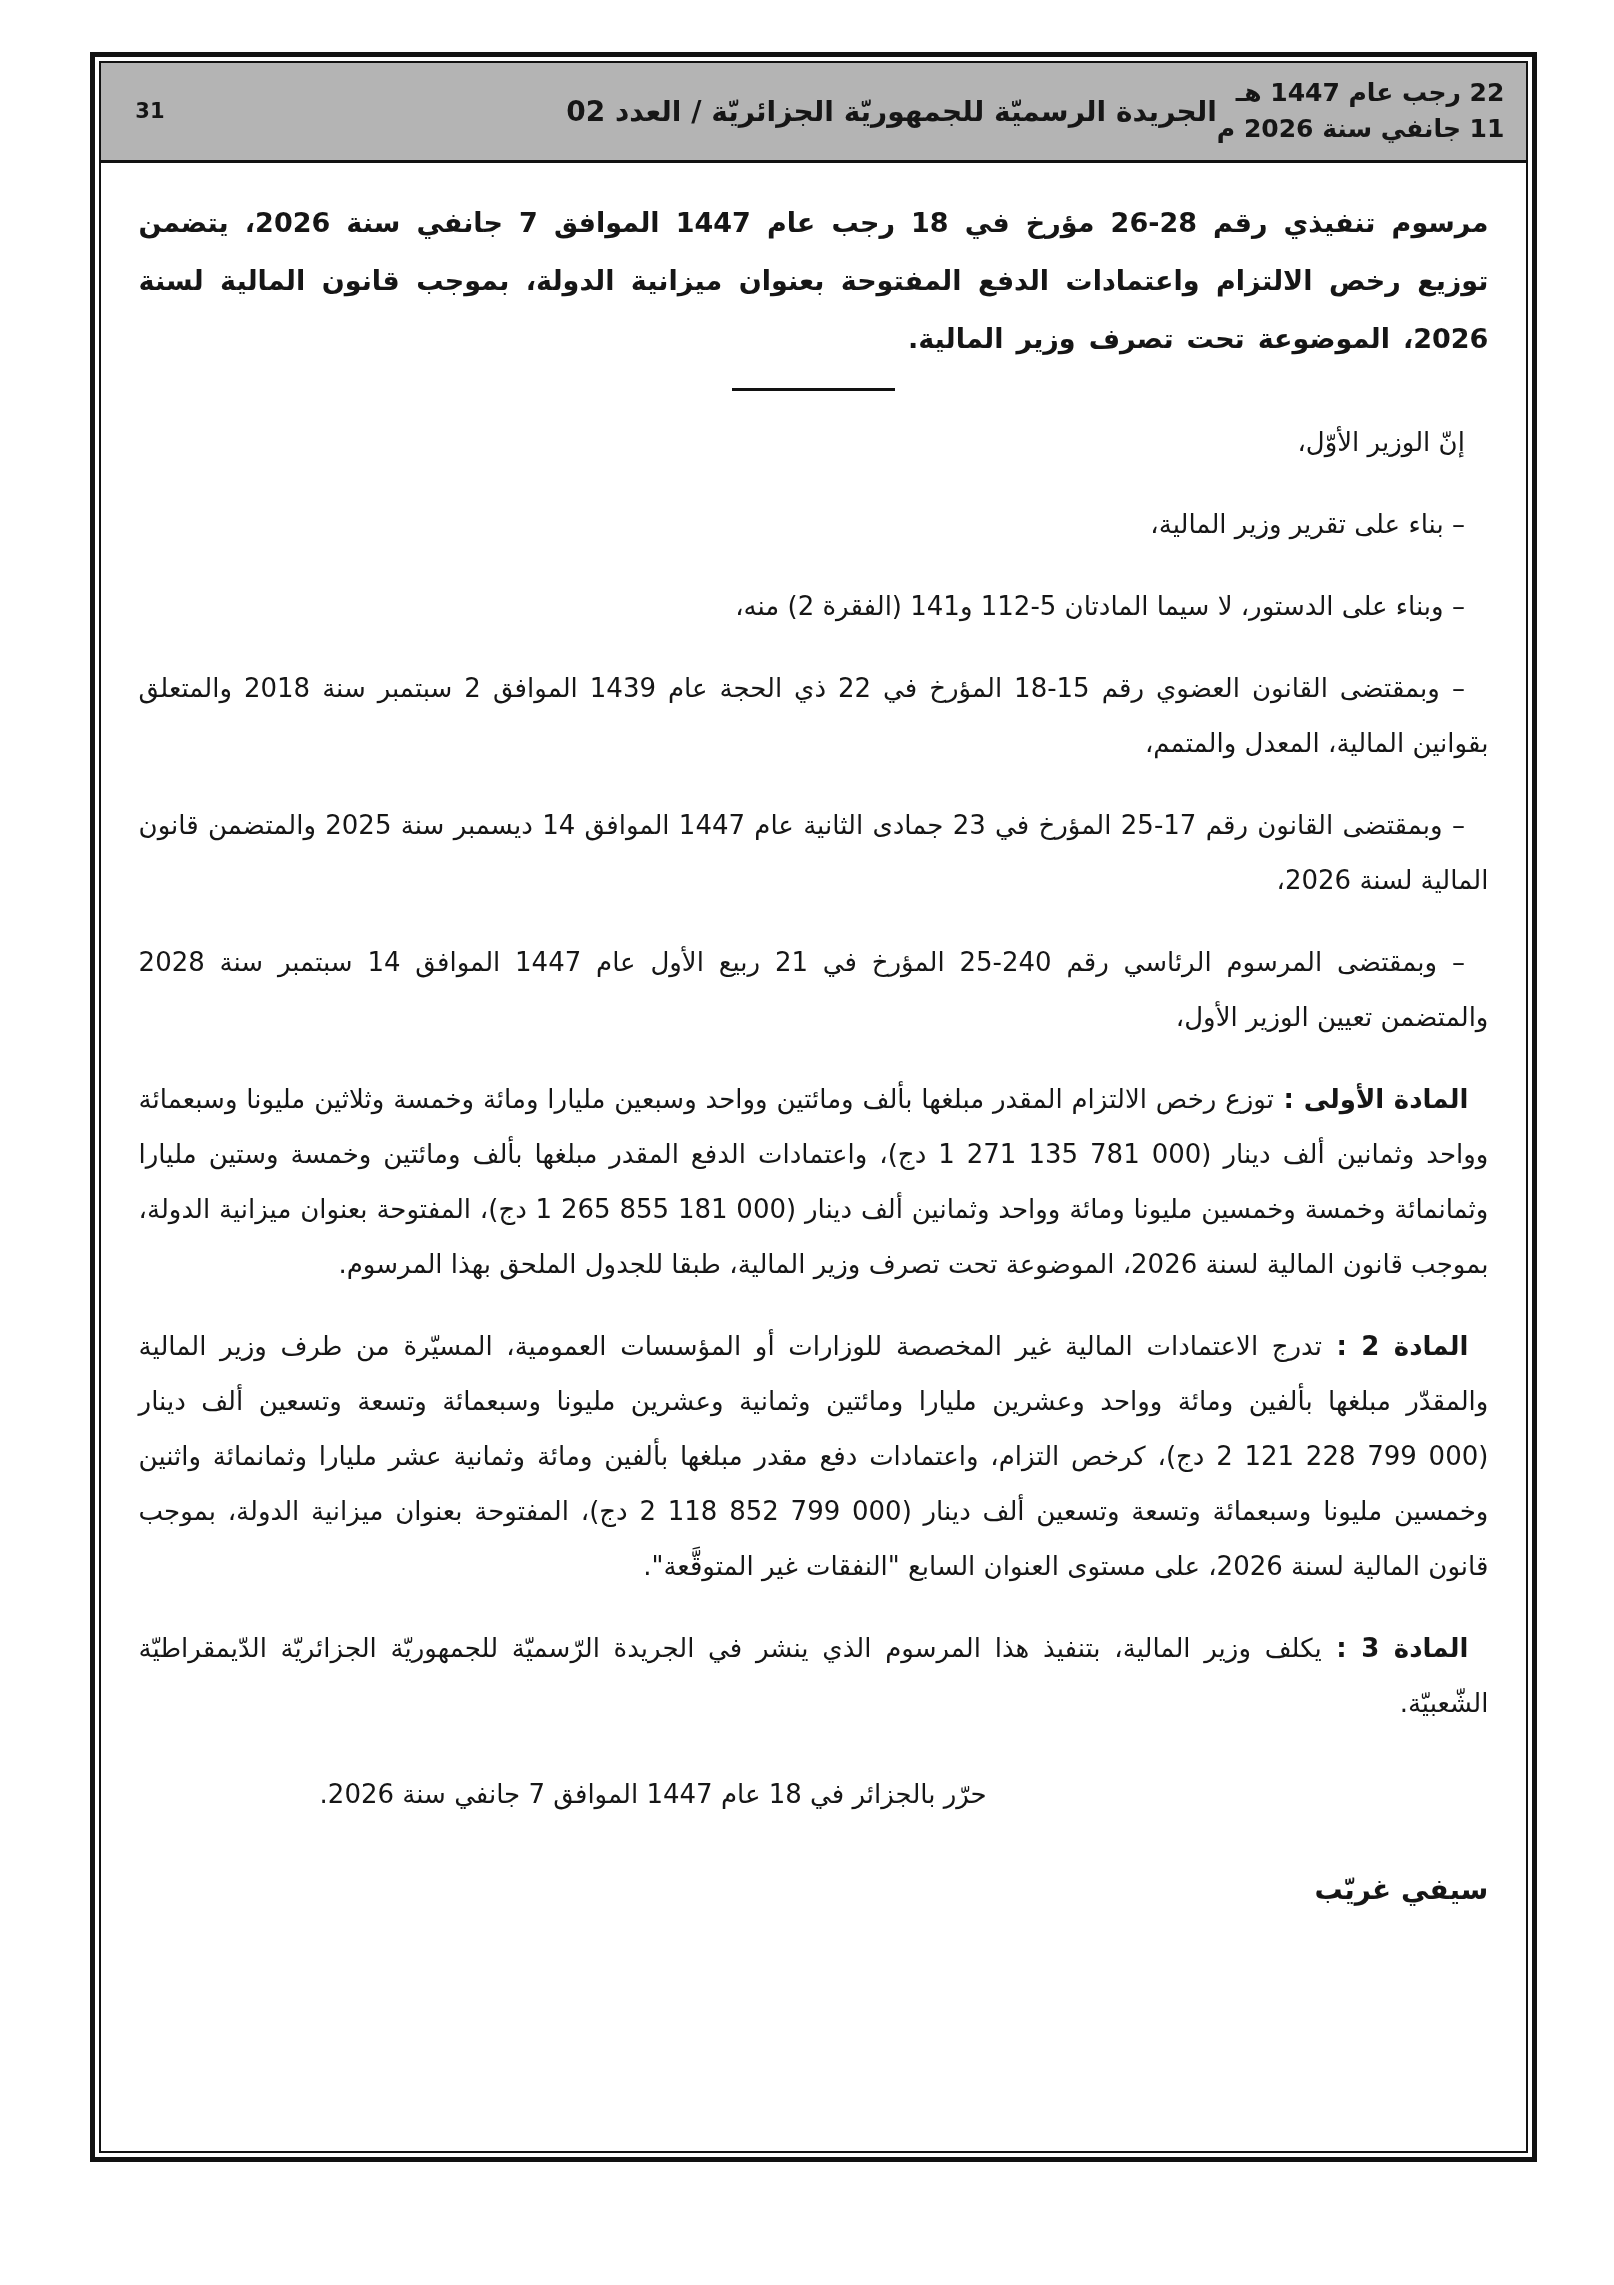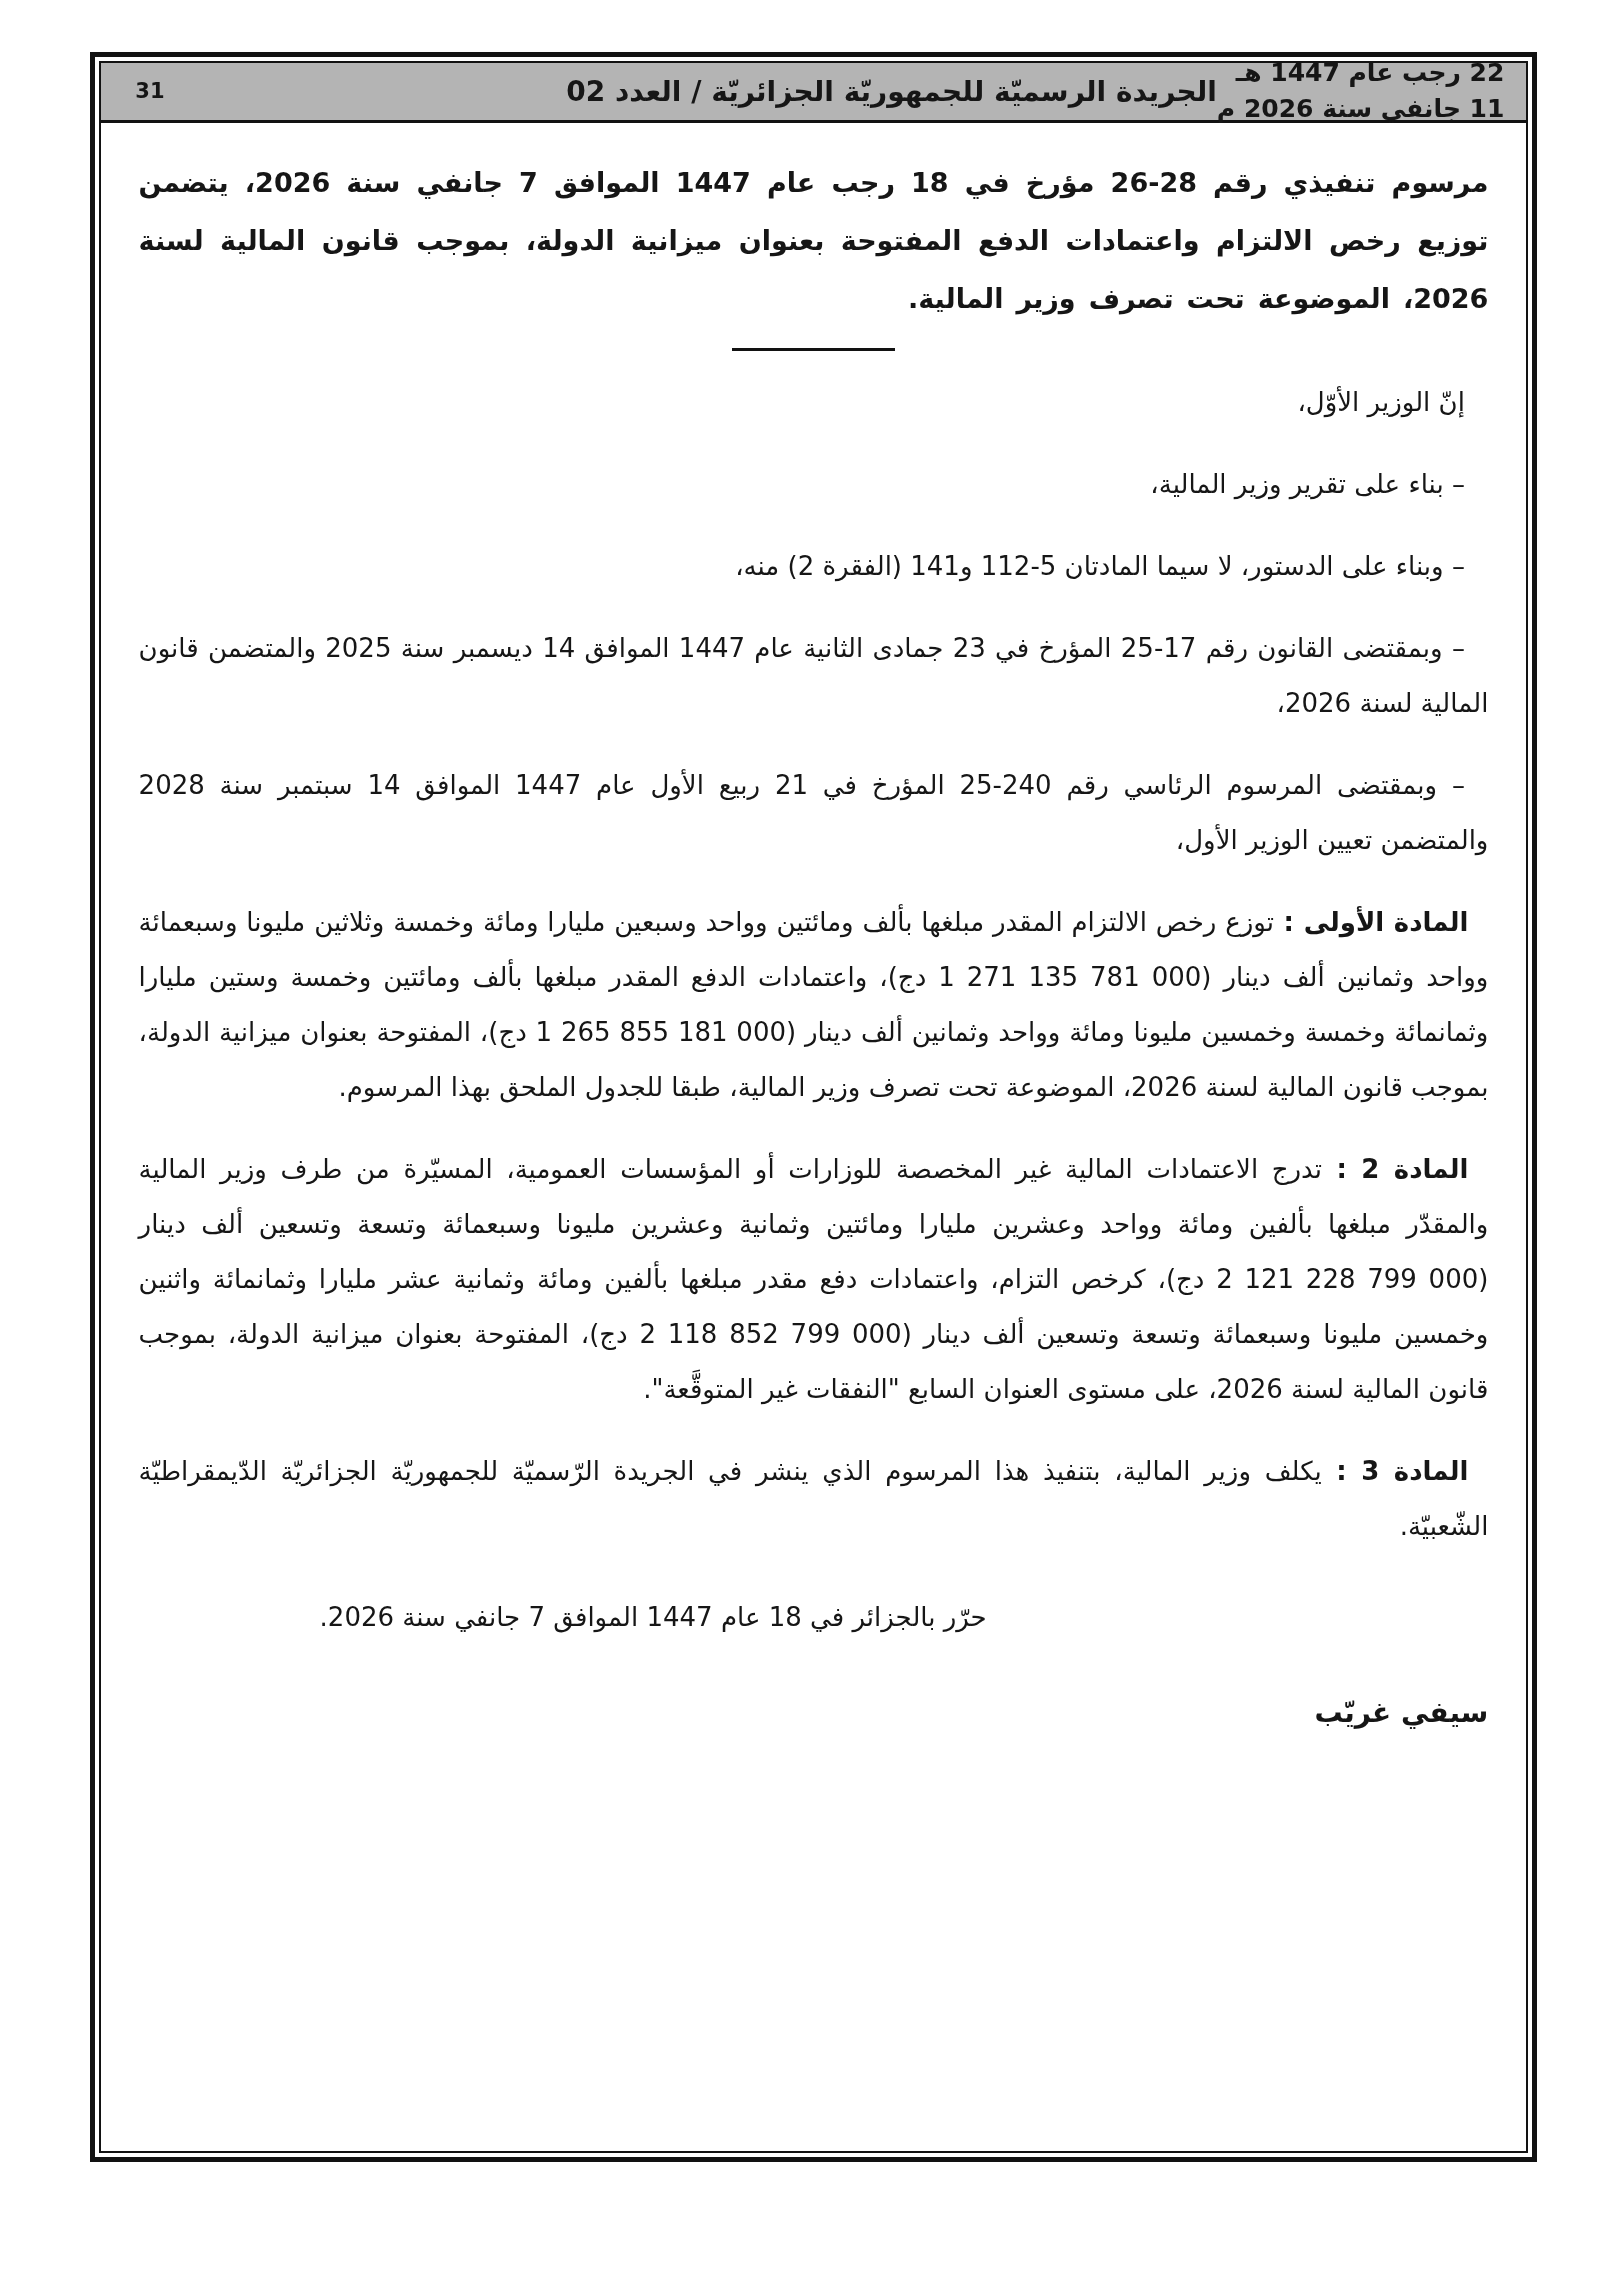--- a/index.html
+++ b/index.html
@@ -16,21 +16,21 @@
     border: 5.4px solid #121212; box-sizing: border-box;
     padding: 3.6px; background: #ffffff;
   }
   .frame-inner {
     border: 2.7px solid #121212; box-sizing: border-box;
     width: 100%; height: 100%; overflow: hidden;
     display: flex; flex-direction: column;
   }
 
   .masthead {
-    height: 60px; flex: 0 0 auto;
+    height: 100px; flex: 0 0 auto;
     background: #b4b4b4;
     border-bottom: 3.6px solid #121212;
     display: flex; align-items: center;
     padding: 0 22px; box-sizing: border-box;
   }
   .masthead-dates { font-weight: bold; font-size: 25px; line-height: 36px; white-space: nowrap; }
   .masthead-title { flex: 1 1 auto; text-align: right; font-weight: bold; font-size: 28px; }
   .masthead-page { font-weight: bold; font-size: 21px; padding: 0 12.7px; }
 
   .content {
@@ -79,20 +79,21 @@
       <main class="content">
 
         <p class="decree-title">مرسوم تنفيذي رقم 28-26 مؤرخ في 18 رجب عام 1447 الموافق 7 جانفي سنة 2026، يتضمن توزيع رخص الالتزام واعتمادات الدفع المفتوحة بعنوان ميزانية الدولة، بموجب قانون المالية لسنة 2026، الموضوعة تحت تصرف وزير المالية.</p>
 
         <div class="separator"></div>
 
         <p class="intro">إنّ الوزير الأوّل،</p>
 
         <p class="vu">– بناء على تقرير وزير المالية،</p>
         <p class="vu">– وبناء على الدستور، لا سيما المادتان 5-112 و141 (الفقرة 2) منه،</p>
+        <p class="vu">– وبمقتضى القانون العضوي رقم 15-18 المؤرخ في 22 ذي الحجة عام 1439 الموافق 2 سبتمبر سنة 2018 والمتعلق بقوانين المالية، المعدل والمتمم،</p>
         <p class="vu">– وبمقتضى القانون رقم 17-25 المؤرخ في 23 جمادى الثانية عام 1447 الموافق 14 ديسمبر سنة 2025 والمتضمن قانون المالية لسنة 2026،</p>
         <p class="vu">– وبمقتضى المرسوم الرئاسي رقم 240-25 المؤرخ في 21 ربيع الأول عام 1447 الموافق 14 سبتمبر سنة 2028 والمتضمن تعيين الوزير الأول،</p>
 
 
         <p class="article">
           <span class="art-label">المادة الأولى : </span>
           <span>توزع رخص الالتزام المقدر مبلغها بألف ومائتين وواحد وسبعين مليارا ومائة وخمسة وثلاثين مليونا وسبعمائة وواحد وثمانين ألف دينار (1&nbsp;271&nbsp;135&nbsp;781&nbsp;000 دج)، واعتمادات الدفع المقدر مبلغها بألف ومائتين وخمسة وستين مليارا وثمانمائة وخمسة وخمسين مليونا ومائة وواحد وثمانين ألف دينار (1&nbsp;265&nbsp;855&nbsp;181&nbsp;000 دج)، المفتوحة بعنوان ميزانية الدولة، بموجب قانون المالية لسنة 2026، الموضوعة تحت تصرف وزير المالية، طبقا للجدول الملحق بهذا المرسوم.</span>
         </p>
 
         <p class="article">

